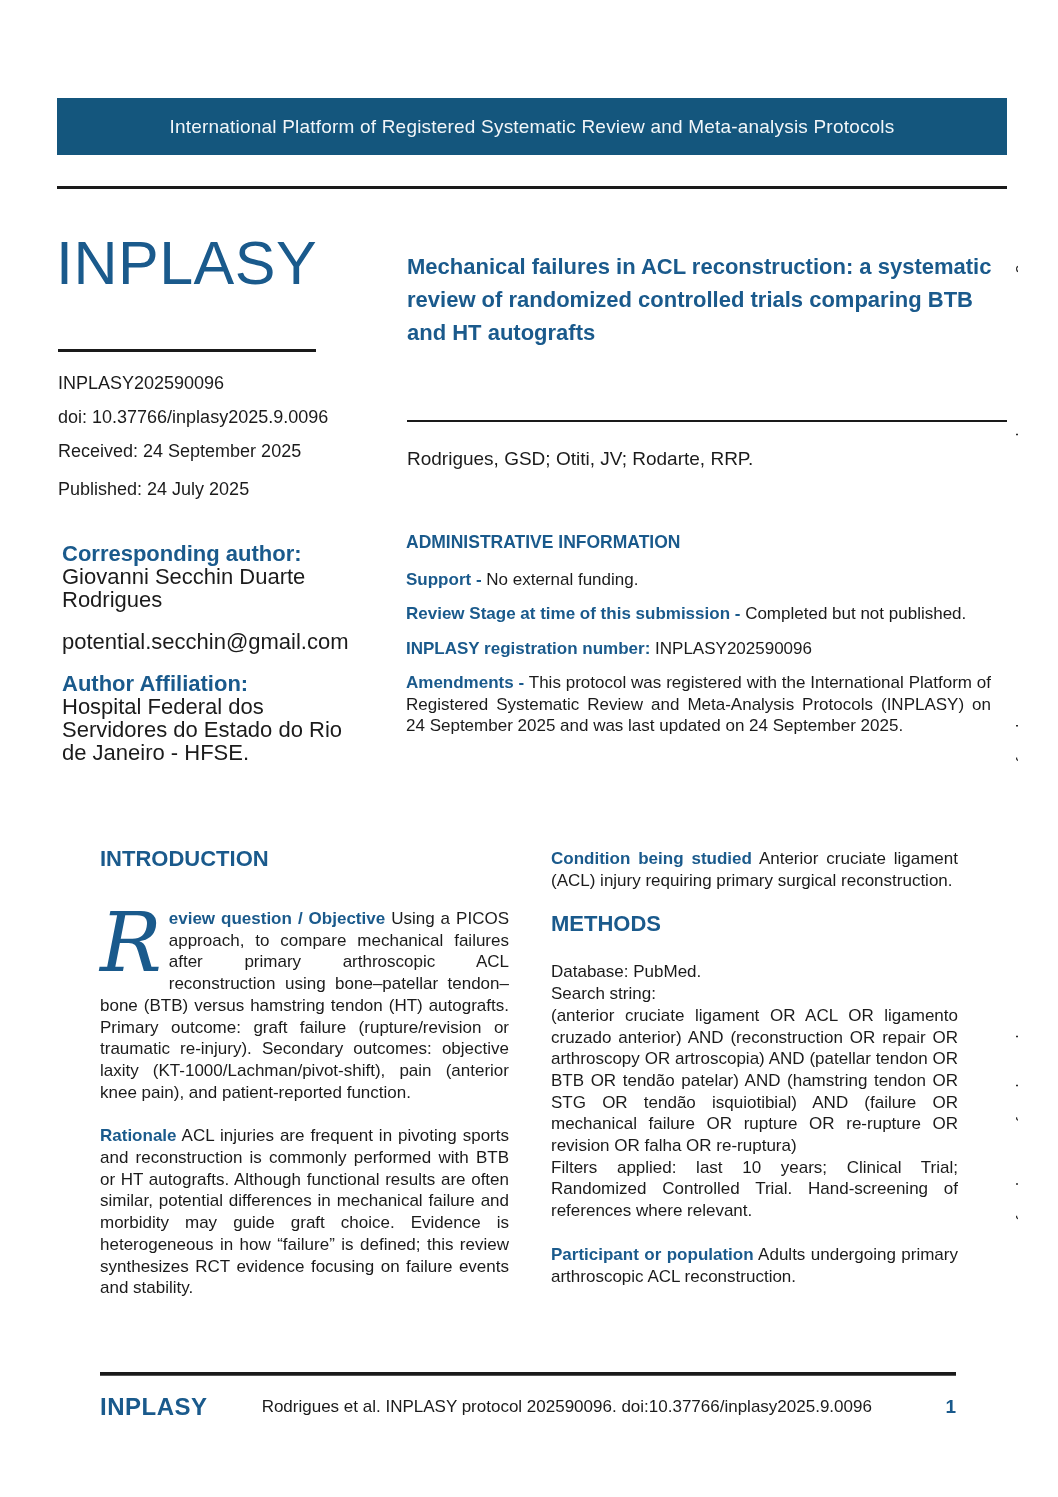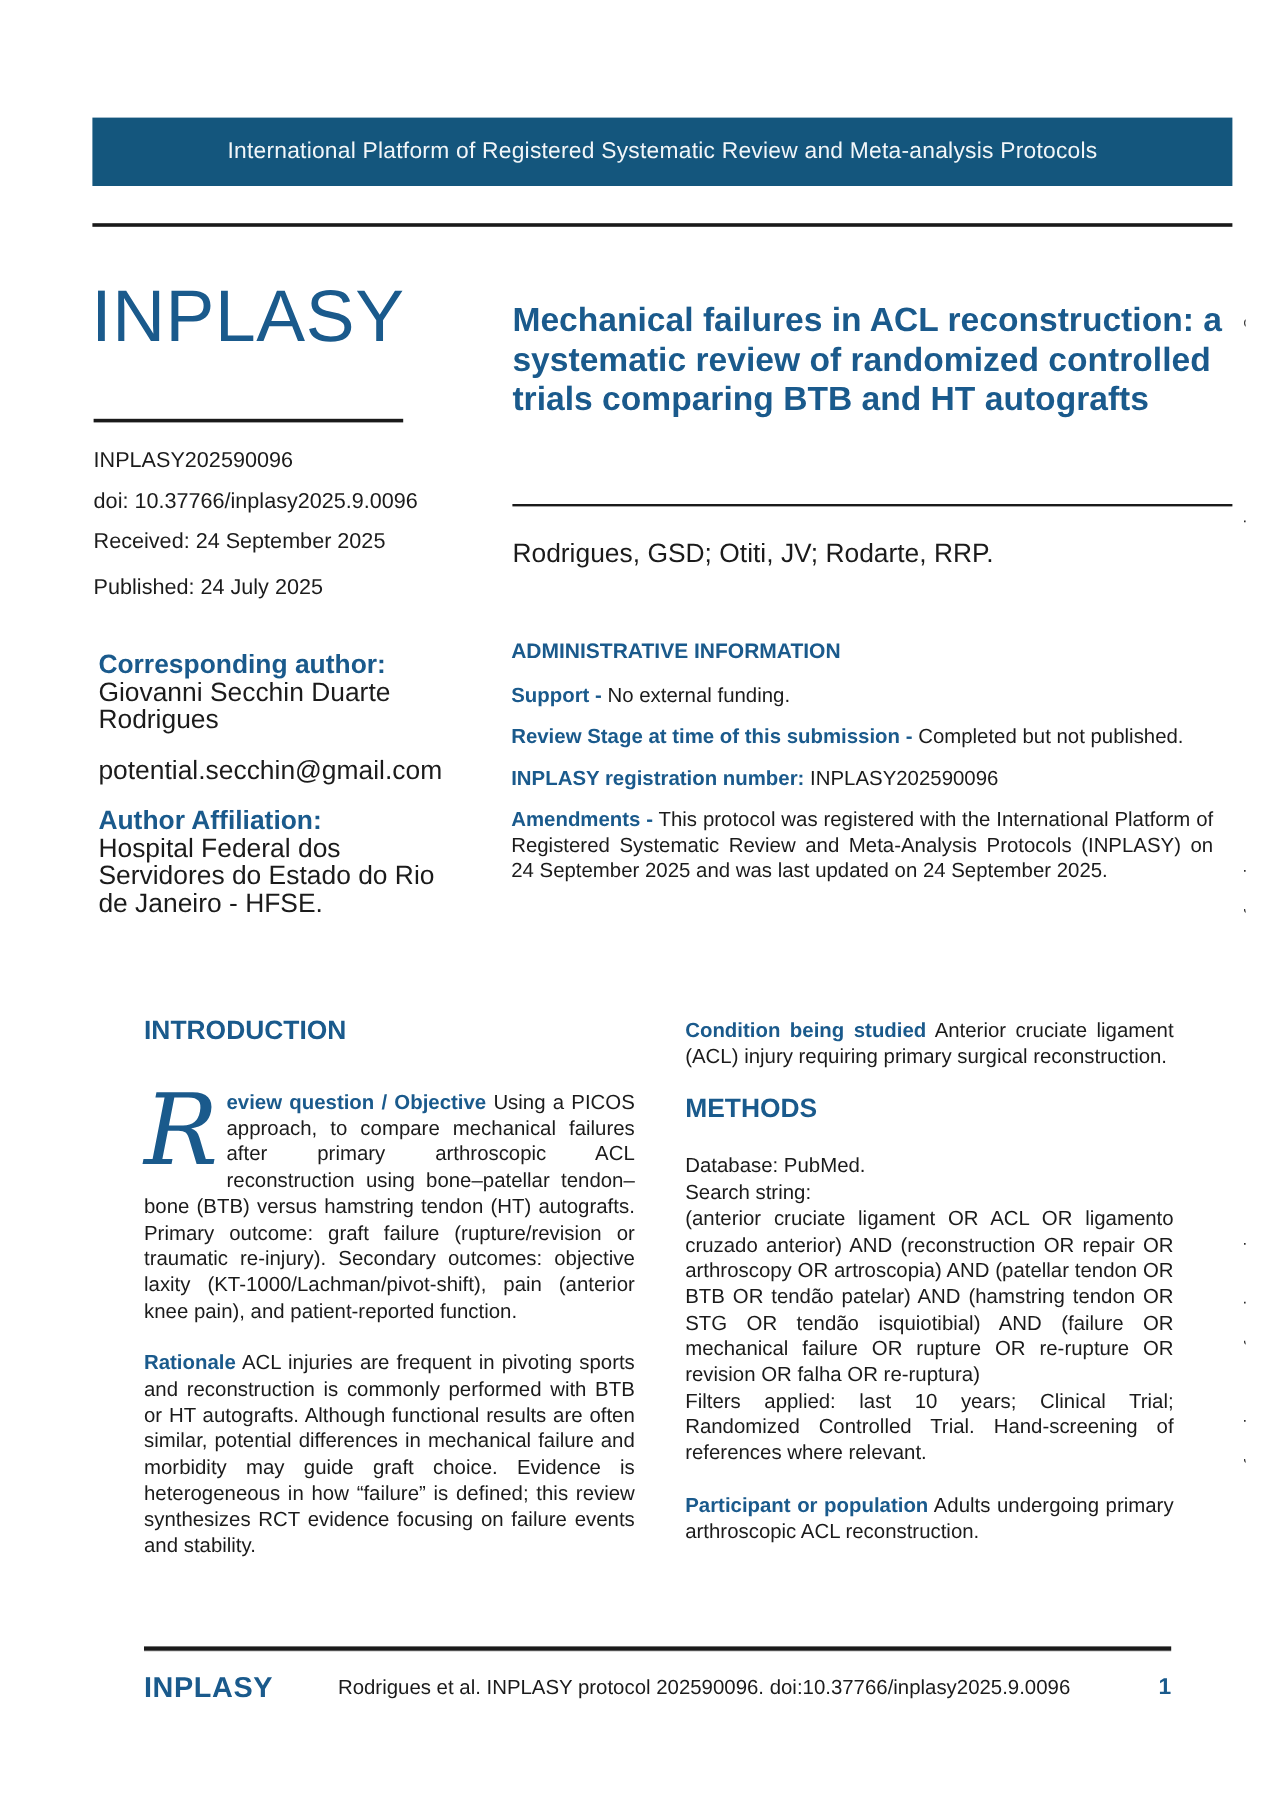--- a/index.html
+++ b/index.html
@@ -5,21 +5,20 @@
   * { margin: 0; padding: 0; box-sizing: border-box; }
   html, body { background: #ffffff; }
   .page {
     position: relative;
     width: 1018px;
     height: 1497px;
     background: #ffffff;
     font-family: "Liberation Sans", "DejaVu Sans", sans-serif;
     color: #1b1b1b;
     overflow: hidden;
-    margin-left: 20px;
   }
   .abs { position: absolute; }
 
   
   .banner {
     left: 57px; top: 98px; width: 950px; height: 57px;
     background: #14567d;
     display: flex; align-items: center; justify-content: center;
     color: #f2f6f9; font-size: 19px; letter-spacing: 0.2px;
   }
@@ -34,23 +33,23 @@
     left: 56px; top: 228px;
     font-size: 61px; color: #1a5a8c; letter-spacing: 0.5px; font-weight: 400;
   }
   .meta { left: 58px; top: 372px; width: 330px; font-size: 18px; line-height: 22px; }
   .meta p { margin-bottom: 12px; }
   .meta p.pub { margin-top: 16px; }
 
   
   .title {
     left: 407px; top: 250px; width: 600px;
-    color: #1a5a8c; font-size: 28px; font-weight: bold; line-height: 33px;
+    color: #1a5a8c; font-size: 22px; font-weight: bold; line-height: 33px;
   }
-  .authors { left: 407px; top: 448px; width: 600px; font-size: 22px; }
+  .authors { left: 407px; top: 448px; width: 600px; font-size: 19px; }
 
   
   .contact { left: 62px; top: 542px; width: 292px; font-size: 22px; line-height: 23px; }
   .contact .gap { height: 19px; }
 
   .label { color: #1a5a8c; font-weight: bold; }
 
   
   .admin { left: 406px; top: 532px; width: 585px; font-size: 17px; line-height: 21.5px; }
   .admin h2 { color: #1a5a8c; font-size: 17.5px; margin-bottom: 15px; }

